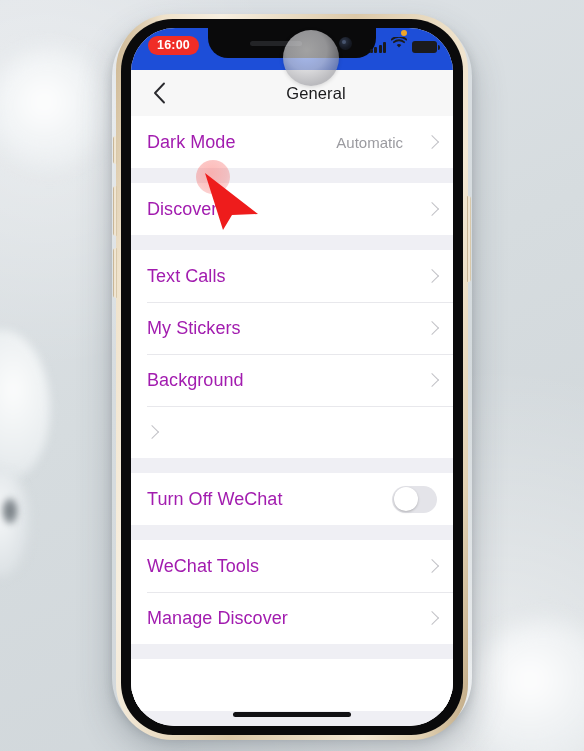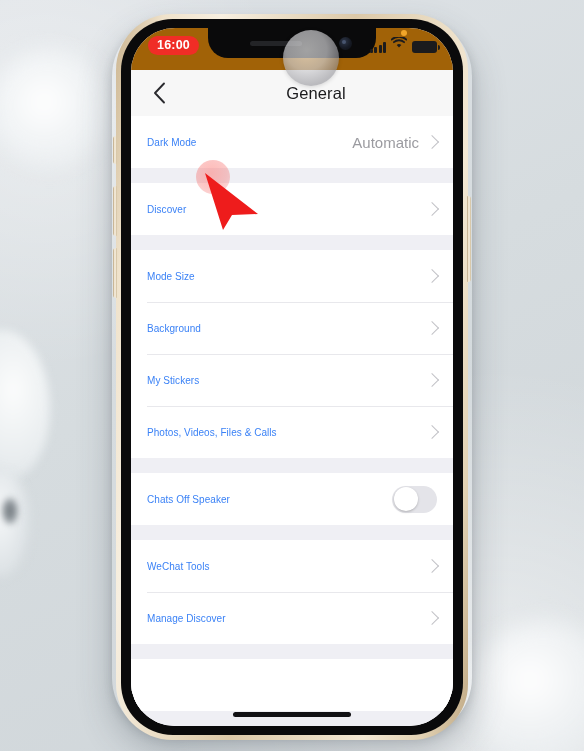--- a/index.html
+++ b/index.html
@@ -108,21 +108,21 @@
   .right-btn { left: 467px; width: 4px; border-radius: 1px 3px 3px 1px; }
   #btn-mute   { top: 136px; height: 28px; }
   #btn-volup  { top: 186px; height: 50px; }
   #btn-voldn  { top: 248px; height: 50px; }
   #btn-power  { top: 196px; height: 86px; }
 
   
   #status-bar {
     position: relative;
     height: 42px;
-    background: #a16207;
+    background: #1d4ed8;
   }
   #notch {
     position: absolute;
     left: 50%;
     transform: translateX(-50%);
     top: 0;
     width: 168px;
     height: 30px;
     background: #0a0a0b;
     border-radius: 0 0 20px 20px;
@@ -259,29 +259,29 @@
     box-sizing: border-box;
   }
   .row + .row::before {
     content: "";
     position: absolute;
     left: 16px; right: 0; top: 0;
     height: 1px;
     background: #e8e8ec;
   }
   .row-label {
-    font-size: 10px;
-    color: #3b82f6;
+    font-size: 18px;
+    color: #a21caf;
     flex: 1;
     letter-spacing: 0.05px;
   }
   .row-value {
     font-size: 15px;
     color: #9b9ba0;
-    margin-right: 8px;
+    margin-right: 24px;
   }
   .chev {
     width: 9px; height: 9px;
     border-right: 1.6px solid #c2c2c7;
     border-top: 1.6px solid #c2c2c7;
     transform: rotate(45deg);
     flex: none;
     margin-right: 2px;
   }
 
@@ -403,42 +403,41 @@
         <div class="row">
           <span class="row-label">Discover</span>
           <span class="chev"></span>
         </div>
       </div>
 
       <div class="gap"></div>
 
       <div class="group">
         <div class="row">
-          <span class="row-label">Mode Size</span>
+          <span class="row-label">Text Calls</span>
+          <span class="chev"></span>
+        </div>
+        <div class="row">
+          <span class="row-label">My Stickers</span>
           <span class="chev"></span>
         </div>
         <div class="row">
           <span class="row-label">Background</span>
           <span class="chev"></span>
         </div>
         <div class="row">
-          <span class="row-label">My Stickers</span>
-          <span class="chev"></span>
-        </div>
-        <div class="row">
-          <span class="row-label">Photos, Videos, Files &amp; Calls</span>
           <span class="chev"></span>
         </div>
       </div>
 
       <div class="gap"></div>
 
       <div class="group">
         <div class="row">
-          <span class="row-label">Chats Off Speaker</span>
+          <span class="row-label">Turn Off WeChat</span>
           <span class="toggle">
               <span class="knob"></span>
             </span>
         </div>
       </div>
 
       <div class="gap"></div>
 
       <div class="group">
         <div class="row">

